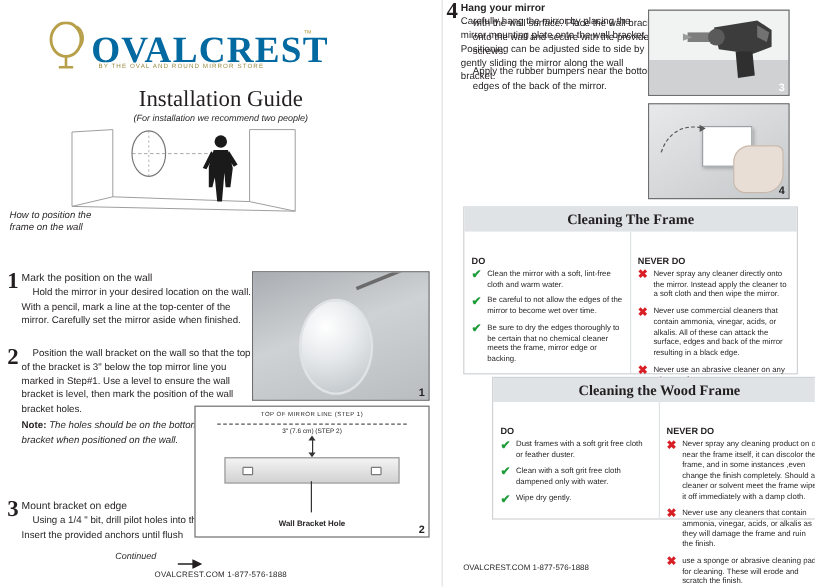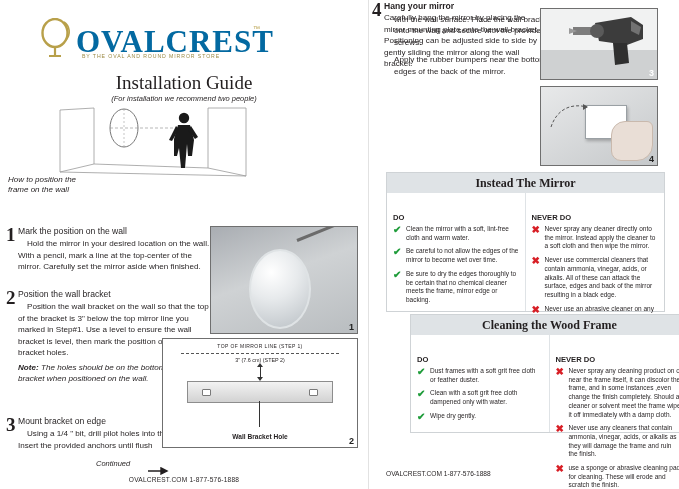--- a/index.html
+++ b/index.html
@@ -37,21 +37,21 @@
 
   
   .step { position:absolute; }
   .step .num { position:absolute; left:0; top:0; font-size:19px; font-weight:bold;
       font-family:"Liberation Serif", serif; line-height:1; }
   .step .body { position:absolute; left:12px; top:0; font-size:8.1px; line-height:1.42; }
   .step .head { font-weight:normal; font-size:8.6px; }
   .step .para { margin-top:1px; }
   .step .para.indent { text-indent:9px; }
   .note { font-size:8.1px; line-height:1.42; margin-top:3px; }
-  .note b { font-weight:bold;font-style:italic; }
+  .note b { font-weight:bold; }
   .note i { font-style:italic; }
 
   #step1 { left:6px; top:225px; width:205px; }
   #step2 { left:6px; top:288px; width:205px; }
   #step3 { left:6px; top:415px; width:240px; }
 
   .continued { position:absolute; left:96px; top:459px; font-size:7.5px; font-style:italic; }
   .arrow-cont { position:absolute; left:148px; top:461px; width:22px; height:8px; }
   .footer-left { position:absolute; left:0; top:476px; width:368px; text-align:center;
       font-size:6.6px; letter-spacing:0.2px; }
@@ -187,21 +187,20 @@
       <div class="num">1</div>
       <div class="body">
         <div class="head">Mark the position on the wall</div>
         <div class="para indent">Hold the mirror in your desired location on the wall. With a pencil, mark a line at the top-center of the mirror. Carefully set the mirror aside when finished.</div>
       </div>
     </div>
 
     <div class="step" id="step2">
       <div class="num">2</div>
       <div class="body">
-        <div class="head">Position the wall bracket</div>
         <div class="para indent">Position the wall bracket on the wall so that the top of the bracket is 3" below the top mirror line you marked in Step#1. Use a level to ensure the wall bracket is level, then mark the position of the wall bracket holes.</div>
         <div class="note">
           <b>Note:</b>
           <i>The holes should be on the bottom of the bracket when positioned on the wall.</i>
         </div>
       </div>
     </div>
 
     <div class="step" id="step3">
       <div class="num">3</div>
@@ -257,21 +256,21 @@
     <div id="rstep4">
       <div class="num">4</div>
       <div class="body">
         <div class="head" style="font-weight:bold;font-size:8.6px;">Hang your mirror</div>
         <div class="para indent">Carefully hang the mirror by placing the mirror mounting plate onto the wall bracket. Positioning can be adjusted side to side by gently sliding the mirror along the wall bracket.</div>
       </div>
     </div>
 
     <div class="card" id="card-mirror">
       <div class="card-hd">
-        <div class="card-hd-title">Instead The Mirror</div>
+        <div class="card-hd-title">Cleaning The Frame</div>
       </div>
       <div class="card-cols">
         <div class="card-col col-do">
           <div class="col-hd">DO</div>
           <div class="li">
             <span class="mk ok">✔</span>
             <span class="tx">Clean the mirror with a soft, lint-free cloth and warm water.</span>
           </div>
           <div class="li">
             <span class="mk ok">✔</span>

